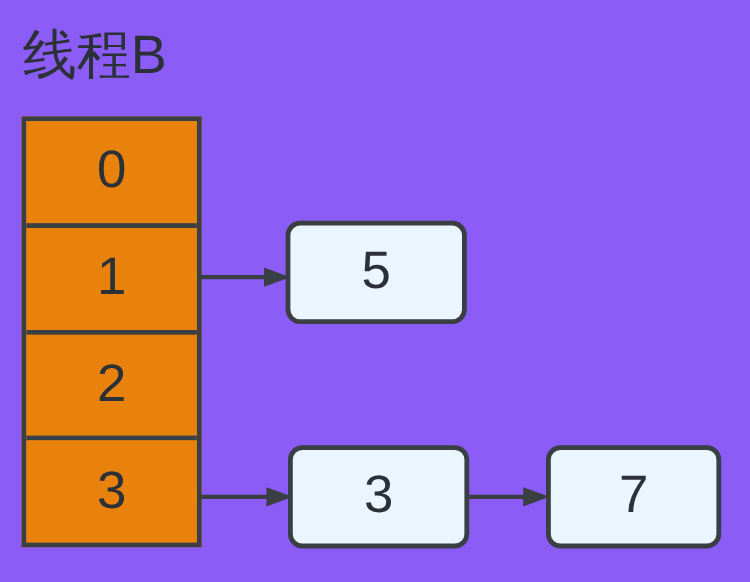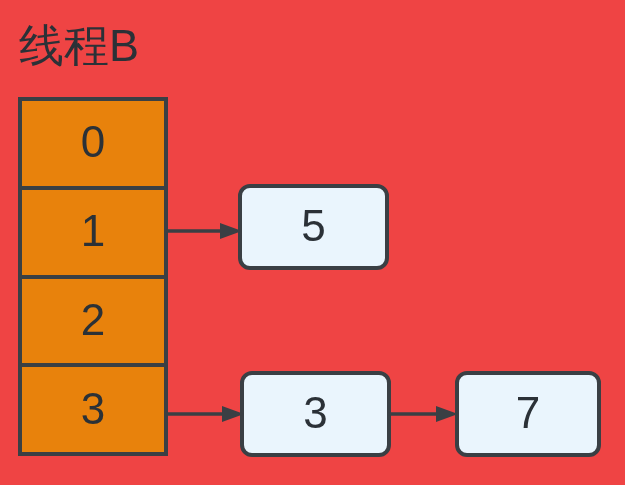--- a/index.html
+++ b/index.html
@@ -10,21 +10,21 @@
     width: 625px;
     height: 485px;
     background: #e6f3fc;
     font-family: "Liberation Sans", "DejaVu Sans", sans-serif;
     overflow: hidden;
   }
   #canvas {
     position: relative;
     width: 625px;
     height: 485px;
-    background: #ef4444;
+    background: #8b5cf6;
   }
 
   
   .title {
     position: absolute;
     left: 19px;
     top: 20px;
     font-size: 45px;
     line-height: 52px;
     color: #2b3137;

